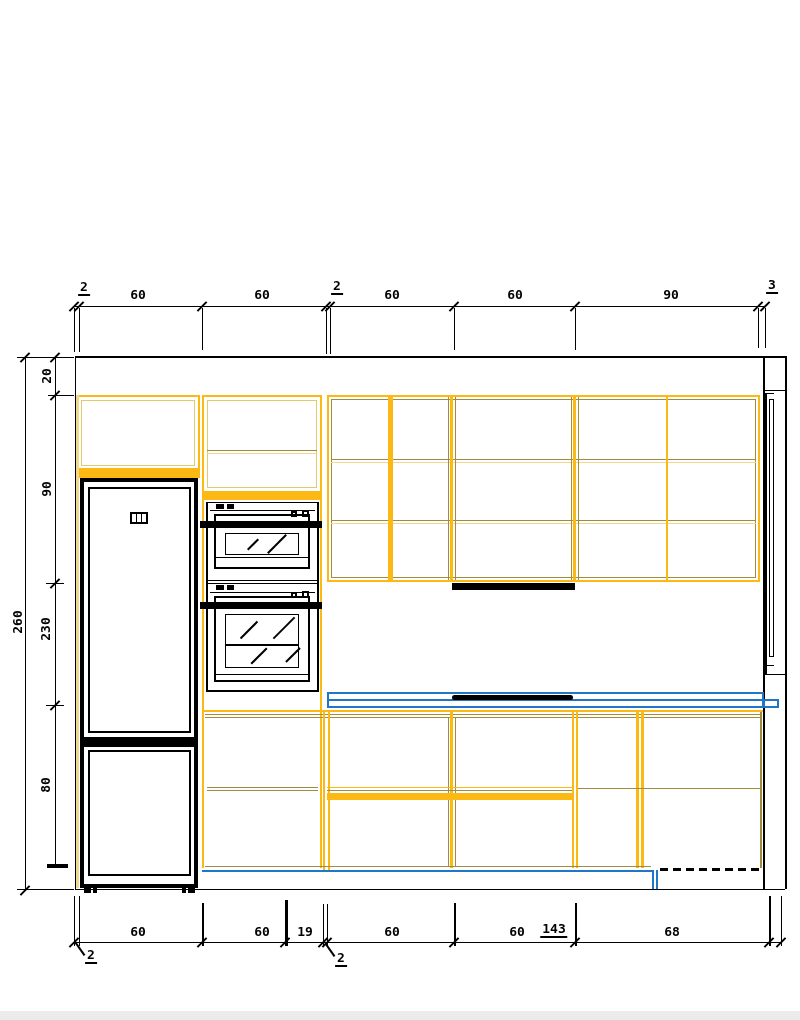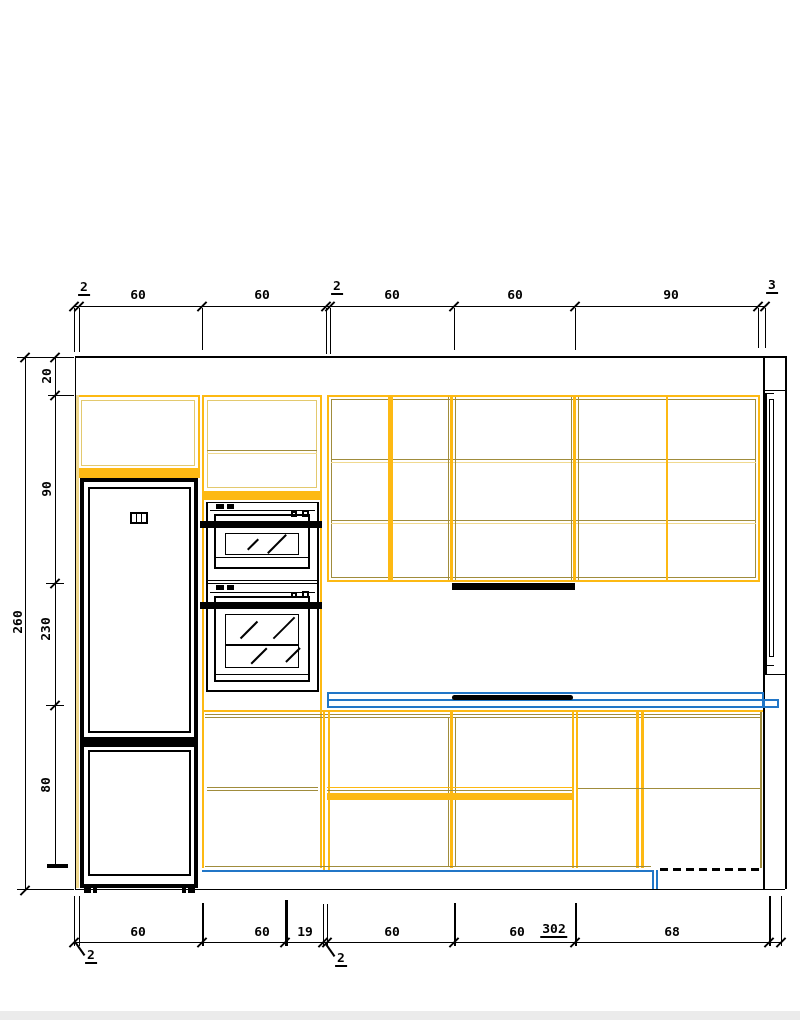--- a/index.html
+++ b/index.html
@@ -110,21 +110,21 @@
     <i class="tk" style="left:454px;top:942px"></i>
     <i class="tk" style="left:575px;top:942px"></i>
     <i class="tk" style="left:769px;top:942px"></i>
     <i class="tk" style="left:781px;top:942px"></i>
 
     <span class="dim dimh" style="left:138px;top:925px">60</span>
     <span class="dim dimh" style="left:262px;top:925px">60</span>
     <span class="dim dimh" style="left:305px;top:925px">19</span>
     <span class="dim dimh" style="left:392px;top:925px">60</span>
     <span class="dim dimh" style="left:517px;top:925px">60</span>
-    <span class="dim dimh ul" style="left:554px;top:922px">302</span>
+    <span class="dim dimh ul" style="left:554px;top:922px">143</span>
     <span class="dim dimh" style="left:672px;top:925px">68</span>
 
     <i class="ld" style="left:79px;top:941px;transform:rotate(-35deg)"></i>
     <span class="dim dimh ul" style="left:91px;top:948px">2</span>
     <i class="ld" style="left:329px;top:942px;transform:rotate(-35deg)"></i>
     <span class="dim dimh ul" style="left:341px;top:951px">2</span>
   </div>
 
   <div class="h" style="left:75px;top:356px;width:712px;height:2px"></div>
   <div class="h" style="left:75px;top:889px;width:710px"></div>

